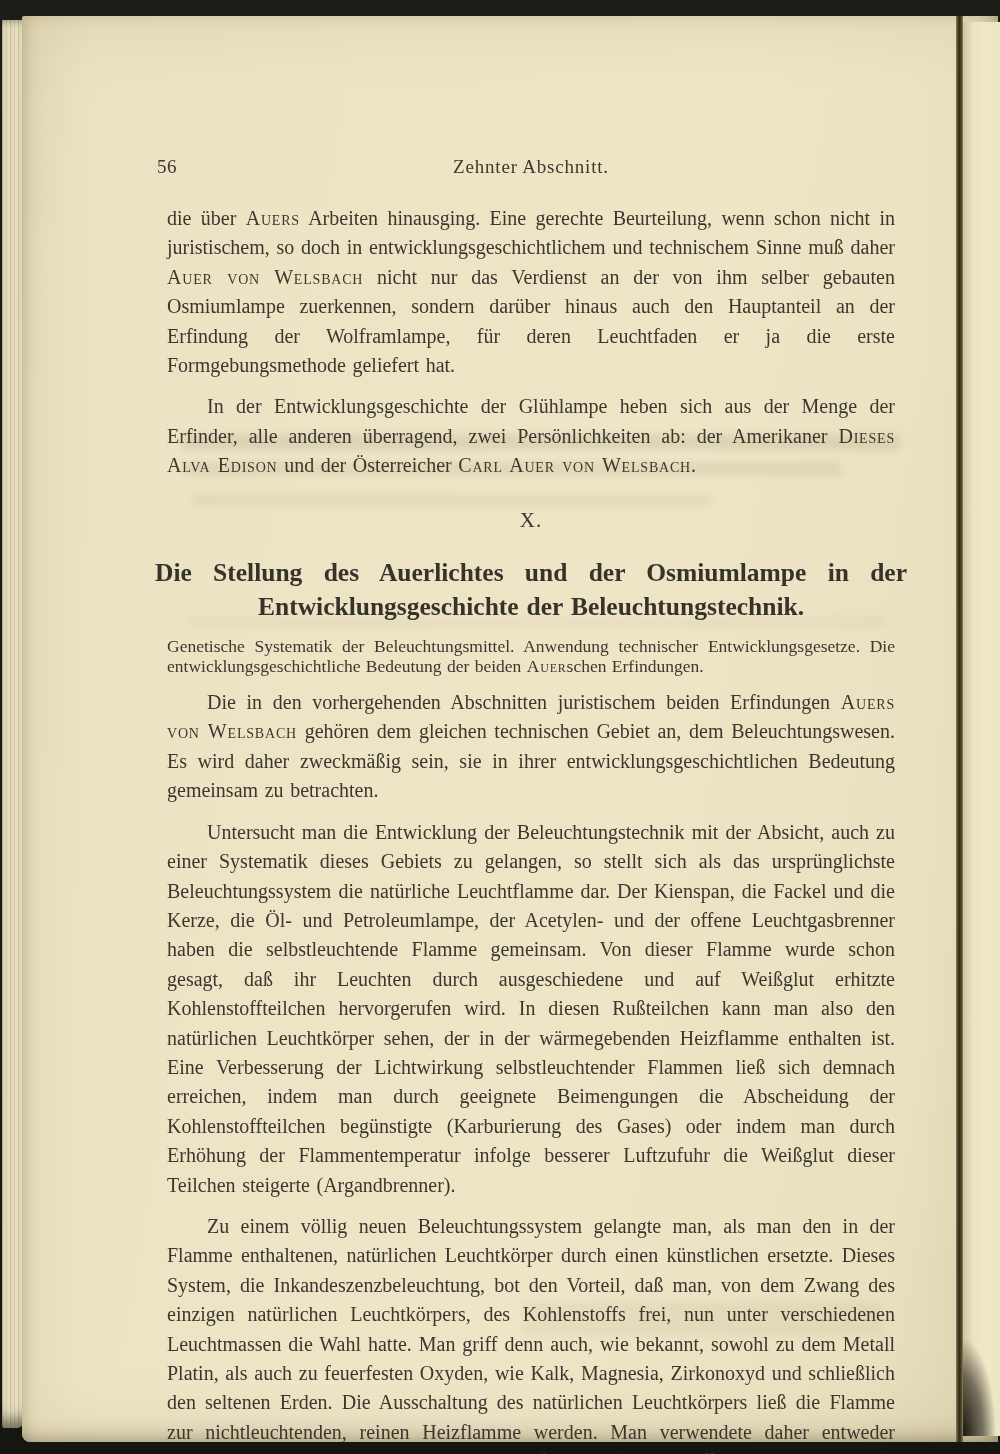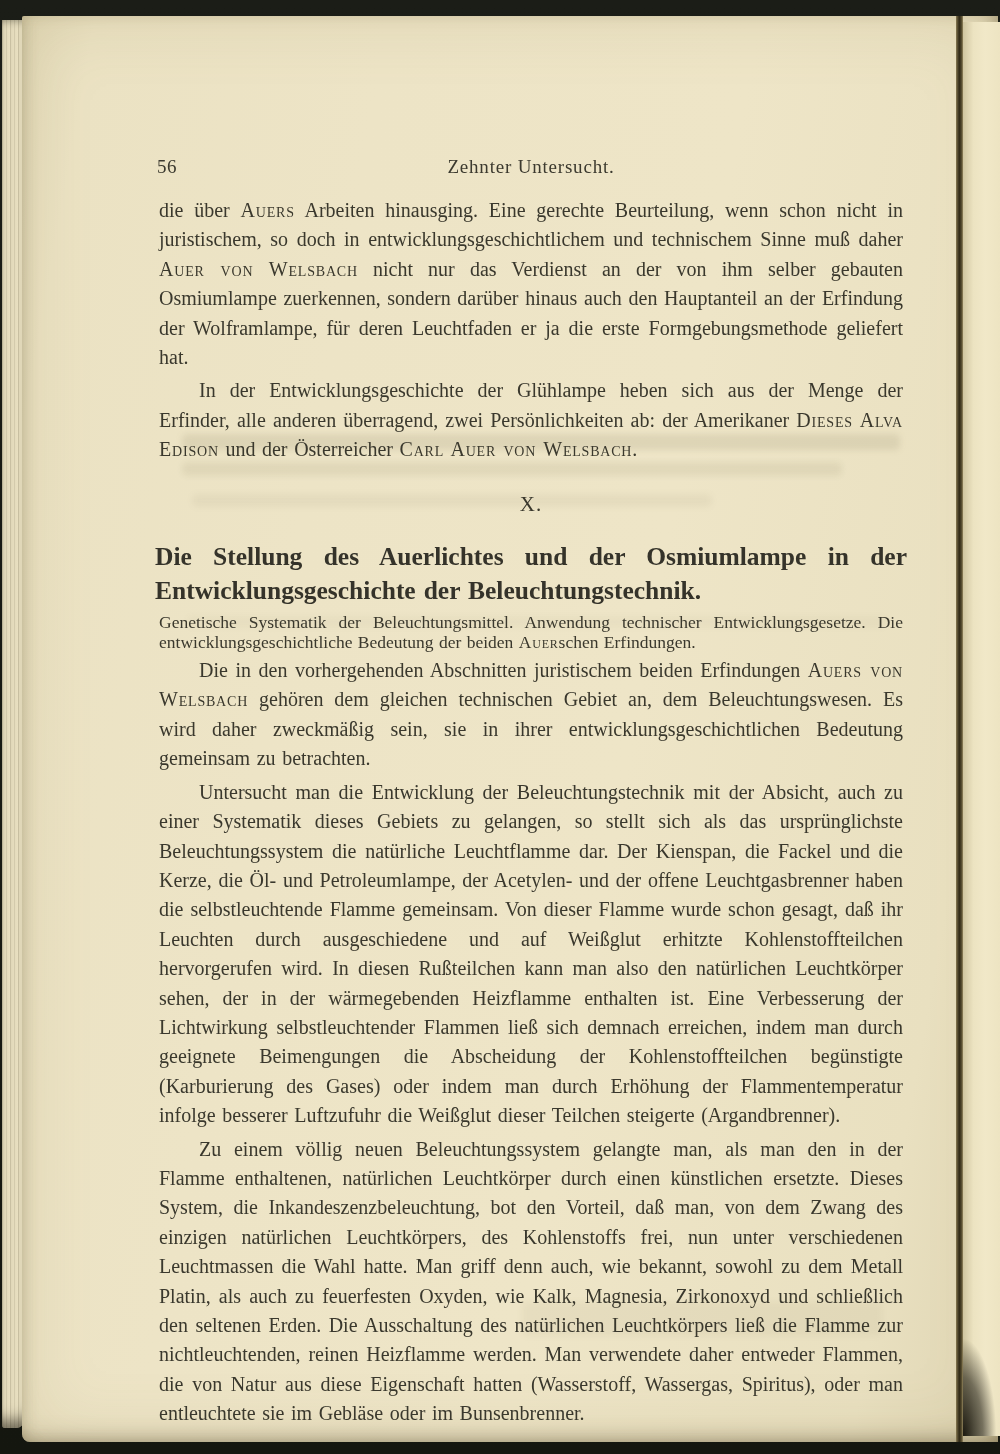--- a/index.html
+++ b/index.html
@@ -81,38 +81,38 @@
     position: absolute;
     left: 133px; top: 176px;
     width: 752px;
     font-size: 20px;
     line-height: 29.4px;
     color: #3a382d;
     text-align: justify;
     word-spacing: 1.6px;
     hyphens: auto;
   }
-  .text-col p { margin: 4px; }
+  .text-col p { margin: 12px; }
   .indent { text-indent: 40px; }
   .sc { font-variant: small-caps; letter-spacing: 0.8px; }
   .section-number {
     margin-top: 25px;
     text-align: center;
     font-size: 21px;
     letter-spacing: 1px;
   }
   .heading {
     margin-top: 21px;
     font-weight: bold;
     font-size: 25.5px;
     line-height: 34px;
     color: #35332a;
   }
   .heading .h-line1 { text-align: justify; text-align-last: justify; }
-  .heading .h-line2 { }
+  .heading .h-line2 { text-align: center; }
   .abstract {
     margin-top: 15px;
     font-size: 17.5px;
     line-height: 20px;
     word-spacing: 1px;
   }
   .body-start { margin-top: 19px; }
   
   .smudge {
     position: absolute;
@@ -137,21 +137,21 @@
   <div class="page-main">
 
     <div class="smudge s1"></div>
     <div class="smudge s2"></div>
     <div class="smudge s3"></div>
     <div class="smudge s4"></div>
     <div class="smudge s5"></div>
 
     <div class="header-row">
       <span class="page-num">56</span>
-      <span>Zehnter Untersucht.</span>
+      <span>Zehnter Abschnitt.</span>
     </div>
 
     <div class="text-col">
       <p><span>die über </span><span class="sc">Auers</span><span> Arbeiten hinausging. Eine gerechte Beurteilung, wenn schon nicht in juristischem, so doch in entwicklungsgeschichtlichem und technischem Sinne muß daher </span><span class="sc">Auer von Welsbach</span><span> nicht nur das Verdienst an der von ihm selber gebauten Osmiumlampe zuerkennen, sondern darüber hinaus auch den Hauptanteil an der Erfindung der Wolframlampe, für deren Leuchtfaden er ja die erste Formgebungsmethode geliefert hat.</span></p>
       <p class="indent"><span>In der Entwicklungsgeschichte der Glühlampe heben sich aus der Menge der Erfinder, alle anderen überragend, zwei Persönlichkeiten ab: der Amerikaner </span><span class="sc">Dieses Alva Edison</span><span> und der Österreicher </span><span class="sc">Carl Auer von Welsbach</span><span>.</span></p>
 
       <div class="section-number">X.</div>
 
       <div class="heading">
         <div class="h-line1">Die Stellung des Auerlichtes und der Osmiumlampe in der</div>

